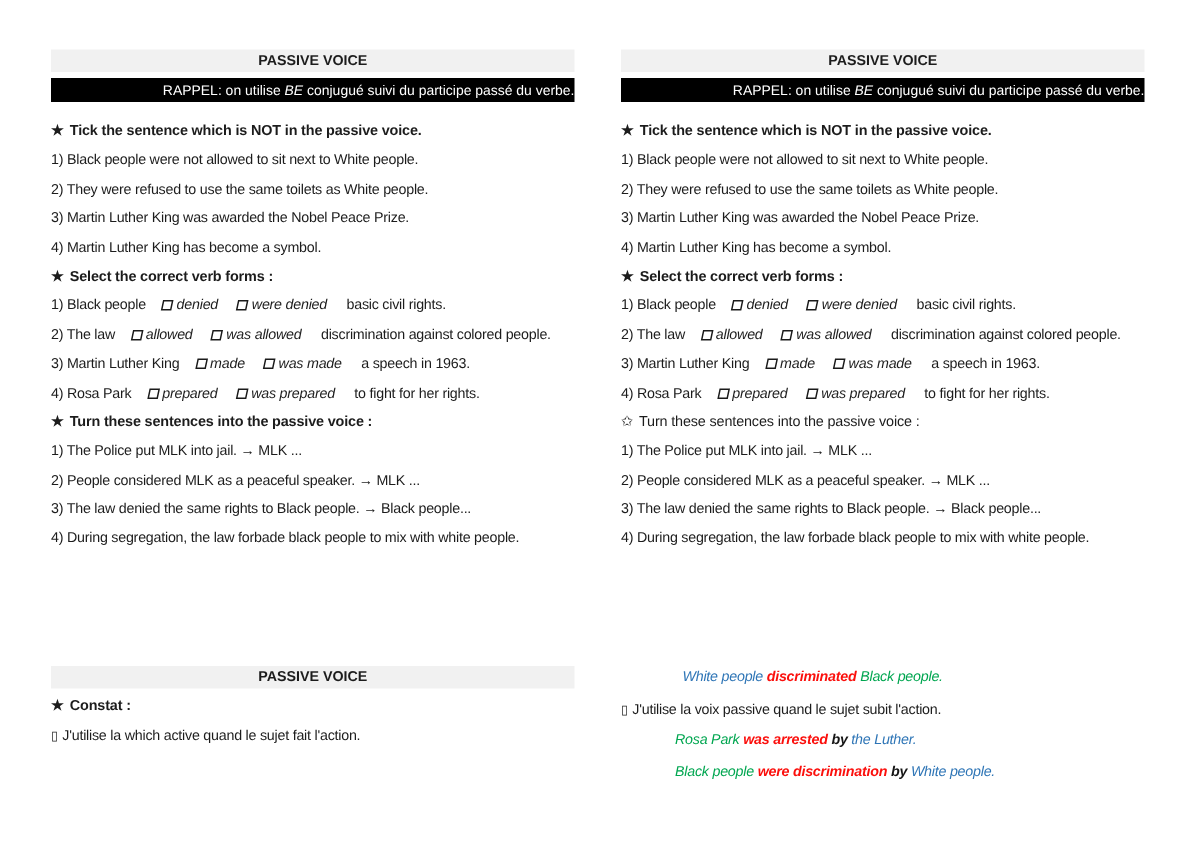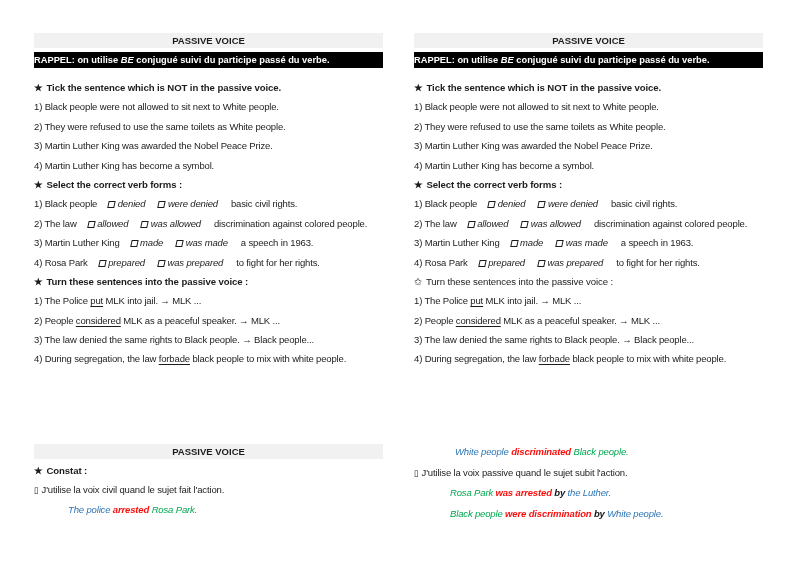--- a/index.html
+++ b/index.html
@@ -16,38 +16,38 @@
   .col{position:absolute;top:33px;width:349px;}
   .col.left{left:34px;} .col.right{left:414px;}
 
   .bar-title{
     height:15px;line-height:15px;background:var(--title-bg);
     text-align:center;font-weight:bold;font-size:9.5px;letter-spacing:0;
     margin-bottom:4px;
   }
   .bar-rappel{
     height:16px;line-height:16px;background:var(--banner-bg);color:var(--banner-text);
-    text-align:left;font-weight:bold;font-size:9.3px;margin-bottom:14px;white-space:nowrap;
+    text-align:right;font-weight:normal;font-size:9.3px;margin-bottom:14px;white-space:nowrap;
   }
   .it{font-style:italic;}
 
   .ex-head{margin:0 0 7.4px;line-height:12px;font-size:9.6px;font-weight:bold;white-space:nowrap;letter-spacing:-0.1px;}
   .ex-head.spaced{margin-top:6.5px;}
   .ex-head.light{font-weight:normal;}
   .star{margin-right:4px;display:inline-block;}
   .line{margin:0 0 7.4px;line-height:12px;font-size:9.5px;white-space:nowrap;letter-spacing:-0.15px;}
 
   .cbx{
     display:inline-block;width:6.5px;height:6.5px;border:1.2px solid #1a1a1a;
     transform:skewX(-12deg);margin:0 3px 0 11px;vertical-align:-0.5px;
   }
   .cbx.g2{margin-left:13px;}
   .opt{font-style:italic;}
   .tail{margin-left:13px;}
-  .u{text-decoration:underline;text-underline-offset:1.5px;}
+  .u{text-underline-offset:1.5px;}
 
   .lesson{position:absolute;left:0;width:100%;}
   .lesson.bottom-left{top:411px;}
   .lesson.bottom-right{top:413px;}
   .lesson.bottom-left .bar-title{margin-bottom:6px;}
   .lesson .line{margin-bottom:7.4px;}
   .lesson.bottom-right .line{margin-bottom:8.6px;}
   .tofu{font-size:8.5px;margin-right:3px;}
   b{font-weight:normal;}
 
@@ -83,22 +83,21 @@
 
     <p class="ex-head spaced"><span class="star">★</span><span>Turn these sentences into the passive voice :</span></p>
     <p class="line"><span>1) The Police </span><span class="u">put</span><span> MLK into jail. → MLK ...</span></p>
     <p class="line"><span>2) People </span><span class="u">considered</span><span> MLK as a peaceful speaker. → MLK ...</span></p>
     <p class="line"><span>3) The law denied the same rights to Black people. → Black people...</span><span class="u"></span><span></span></p>
     <p class="line"><span>4) During segregation, the law </span><span class="u">forbade</span><span> black people to mix with white people.</span></p>
 
     <div class="lesson bottom-left">
       <div class="bar-title">PASSIVE VOICE</div>
       <p class="ex-head"><span class="star">★</span><span>Constat :</span></p>
-      <p class="line"><span class="tofu">▯</span><span>J'utilise </span><b>la voix civil</b><span> quand le sujet fait l'action.</span></p>
-      <p class="line example indent-a"><span class="c-blue">The police </span><span class="c-red">arrested </span><span class="c-green">Rosa Park.</span></p>
+      <p class="line"><span class="tofu">▯</span><span>J'utilise </span><b>la which active</b><span> quand le sujet fait l'action.</span></p>
     </div>
   </div>
 
   <div class="col right">
     <div class="bar-title">PASSIVE VOICE</div>
     <div class="bar-rappel"><span>RAPPEL: on utilise </span><span class="it">BE</span><span> conjugué suivi du participe passé du verbe.</span></div>
 
     <p class="ex-head"><span class="star">★</span><span>Tick the sentence which is NOT in the passive voice.</span></p>
     <p class="line">1) Black people were not allowed to sit next to White people.</p>
     <p class="line">2) They were refused to use the same toilets as White people.</p>

